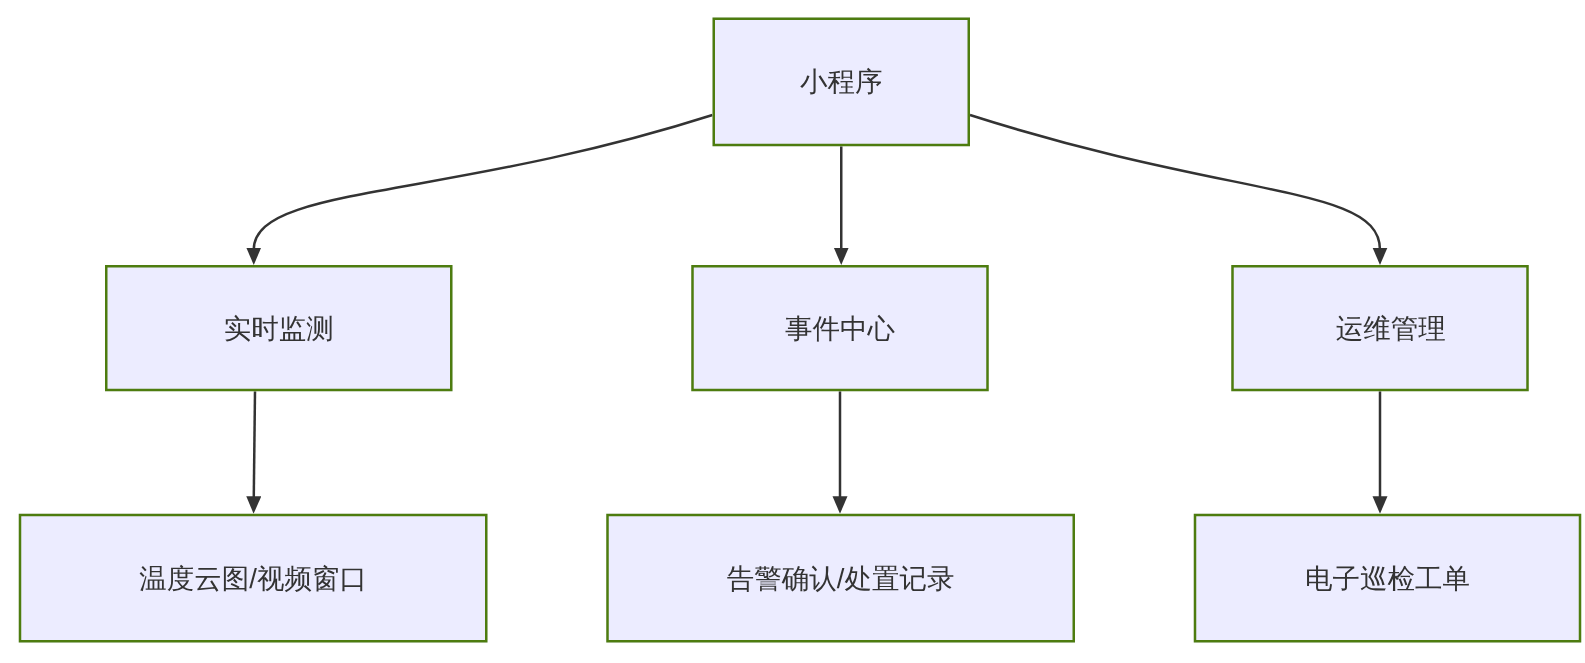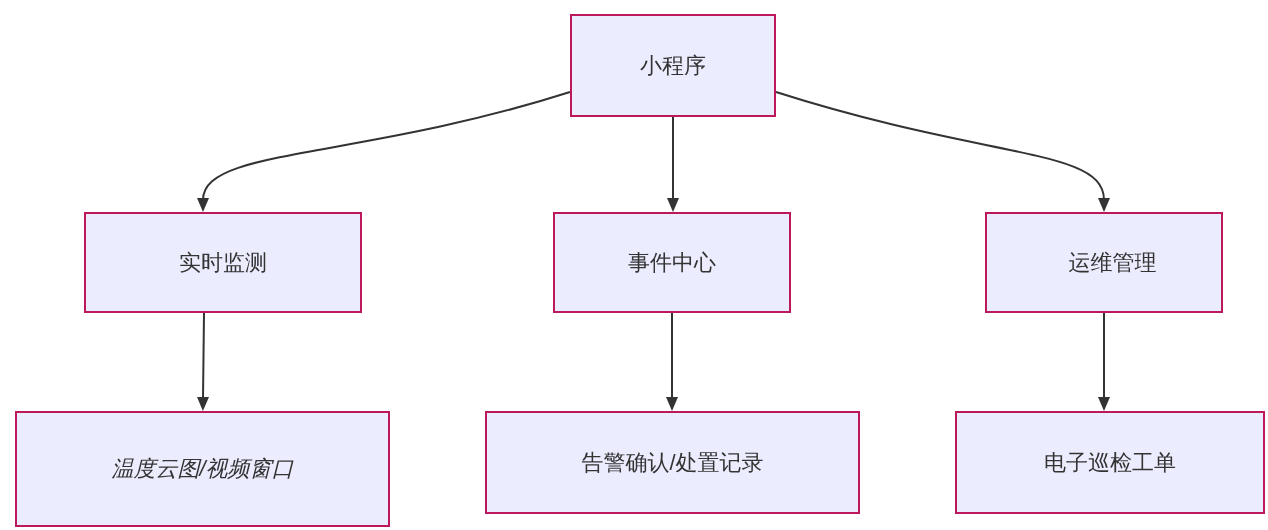--- a/index.html
+++ b/index.html
@@ -20,35 +20,35 @@
     left: 0;
     top: 0;
     width: 1268px;
     height: 530px;
     pointer-events: none;
   }
   .node {
     position: absolute;
     box-sizing: border-box;
     background: #ECECFF;
-    border: 2px solid #be185d;
+    border: 2px solid #4d7c0f;
     display: flex;
     align-items: center;
     justify-content: center;
     color: #333333;
     font-size: 22px;
     line-height: 1;
     white-space: nowrap;
     text-align: center;
   }
   .node-root        { left: 570px; top: 14px;  width: 206px; height: 103px; }
   .node-realtime    { left: 84px;  top: 212px; width: 278px; height: 101px; }
   .node-events      { left: 553px; top: 212px; width: 238px; height: 101px; }
   .node-ops         { left: 985px; top: 212px; width: 238px; height: 101px; padding-left: 17px; }
-  .node-thermal     { left: 15px;  top: 411px; width: 375px; height: 116px; font-style: italic; }
+  .node-thermal     { left: 15px;  top: 411px; width: 375px; height: 103px; }
   .node-alarm       { left: 485px; top: 411px; width: 375px; height: 103px; }
   .node-inspection  { left: 955px; top: 411px; width: 310px; height: 103px; }
   .edge-path {
     fill: none;
     stroke: #333333;
     stroke-width: 2px;
   }
 </style>
 </head>
 <body>

